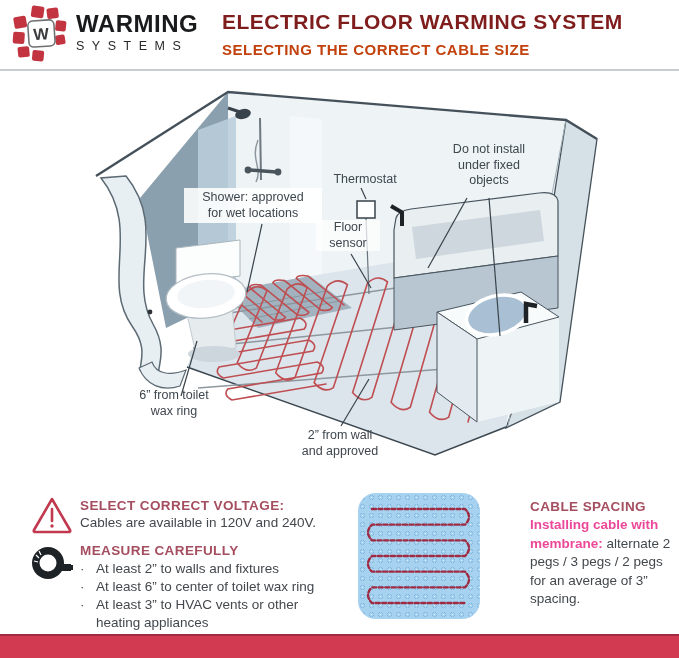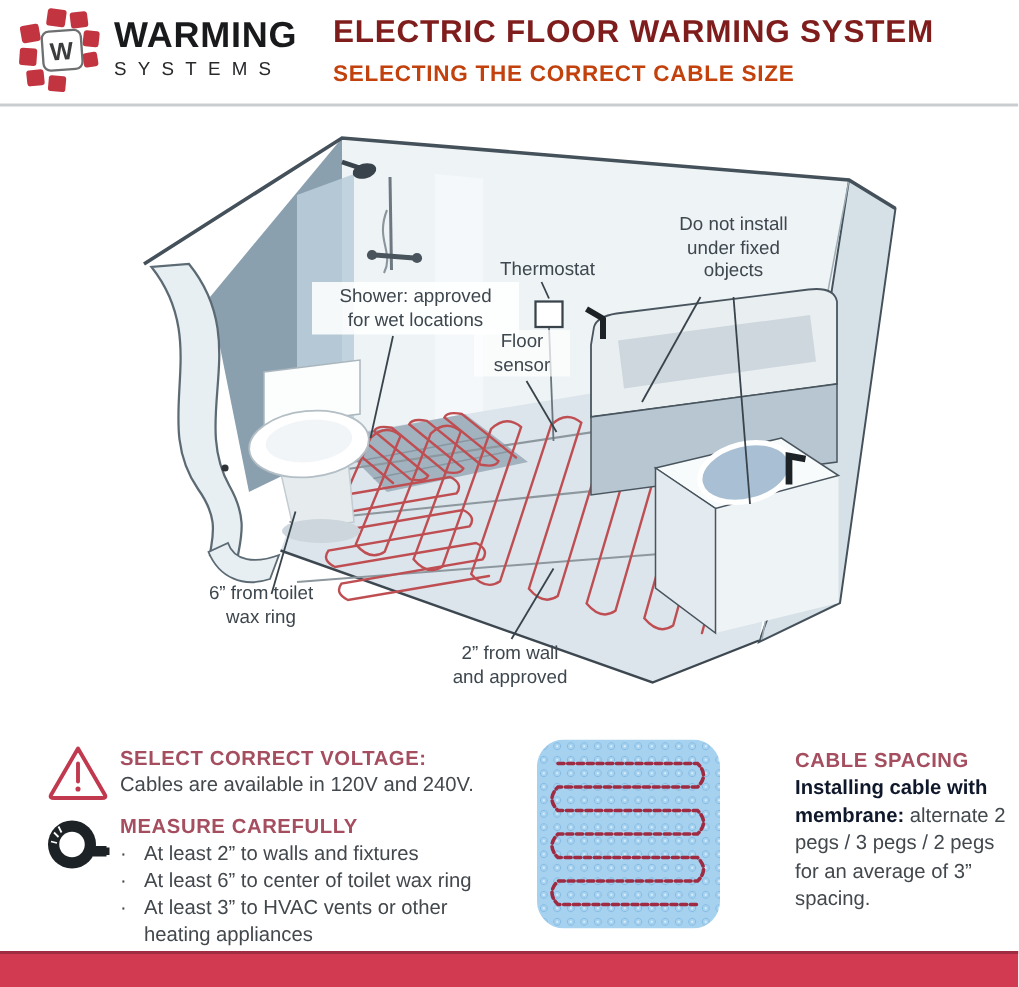--- a/index.html
+++ b/index.html
@@ -11,21 +11,21 @@
   .logo{position:absolute;left:12px;top:5px;width:58px;height:58px;}
   .brand{position:absolute;left:76px;top:12px;}
   .brand-top{font-size:24px;font-weight:800;color:#191a1c;letter-spacing:.5px;line-height:1;}
   .brand-bottom{font-size:12.5px;font-weight:500;color:#28292b;letter-spacing:7.5px;margin-top:4px;line-height:1;}
   .titles{position:absolute;left:222px;top:9px;width:440px;}
   .title1{font-size:21px;font-weight:600;color:#7f1d1d;letter-spacing:.5px;line-height:1.2;}
   .title2{font-size:15px;font-weight:600;color:#c2410c;letter-spacing:.5px;line-height:1.2;margin-top:7px;}
   
   .diagram{position:absolute;left:0;top:70px;width:679px;height:412px;}
   .dlabel{position:absolute;font-size:12.5px;line-height:1.25;color:#3e474e;text-align:center;}
-  .lbl-shower{left:208px;top:118px;width:134px;background:rgba(255,255,255,.88);padding:2px 2px;}
+  .lbl-shower{left:184px;top:118px;width:134px;background:rgba(255,255,255,.88);padding:2px 2px;}
   .lbl-thermostat{left:322px;top:102px;width:86px;}
   .lbl-sensor{left:316px;top:150px;width:64px;background:rgba(255,255,255,.7);}
   .lbl-fixed{left:437px;top:72px;width:104px;}
   .lbl-toilet{left:126px;top:318px;width:96px;}
   .lbl-wall{left:292px;top:358px;width:96px;}
   
   .info-heading{position:absolute;font-size:13.5px;font-weight:600;letter-spacing:.4px;color:#a54e60;}
   .info-body{position:absolute;font-size:13.5px;color:#43484d;}
   .h-voltage{left:80px;top:498px;}
   .b-voltage{left:80px;top:515px;}
@@ -37,21 +37,21 @@
   .tape-icon{position:absolute;left:26px;top:540px;}
   .membrane{position:absolute;left:358px;top:493px;width:122px;height:126px;border-radius:18px;
             background-color:#a6d2f0;
             background-image:
               radial-gradient(circle 1.4px at 4.5px 4.5px, #d9eefb 60%, rgba(217,238,251,0) 70%),
               radial-gradient(circle 3.4px at 4.5px 4.5px, rgba(166,210,240,0) 58%, #7fb6de 66%, rgba(166,210,240,0) 82%);
             background-size:9px 9px;overflow:hidden;}
   .membrane svg{position:absolute;left:0;top:0;}
   .h-spacing{left:530px;top:499px;}
   .b-spacing{left:530px;top:516px;width:144px;line-height:18.5px;}
-  .b-spacing b{color:#0f172a;}
+  .b-spacing b{color:#ec4899;}
   
   .footer{position:absolute;left:0;top:634px;width:679px;height:24px;background:#d23a52;
           border-top:2px solid #a02c42;box-sizing:border-box;}
 </style>
 </head>
 <body>
 
 <div class="page">
 
   <div class="header">

